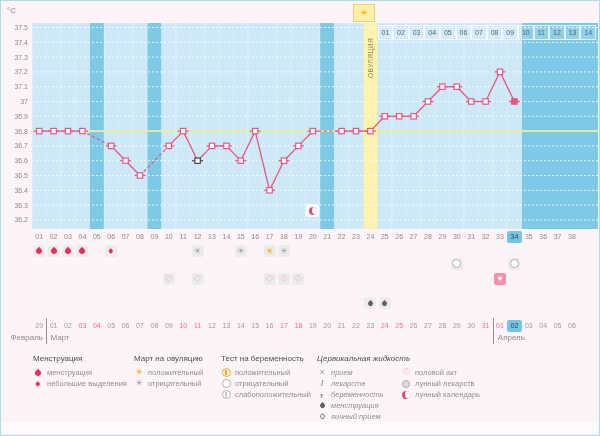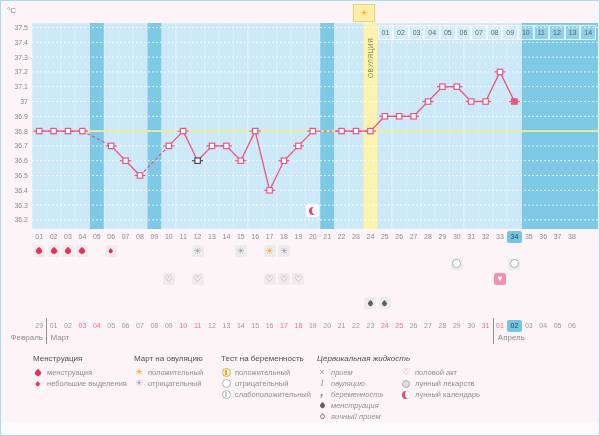--- a/index.html
+++ b/index.html
@@ -454,21 +454,21 @@
     <div class="lg-i">
         <span class="lg-ic">
           <span class="x-ic">×</span>
         </span>
       <span>прием</span>
       </div>
     <div class="lg-i">
         <span class="lg-ic">
           <span class="sticky-ic">Ι</span>
         </span>
-      <span>овуляцию</span>
+      <span>лекарств</span>
       </div>
     <div class="lg-i">
         <span class="lg-ic">
           <span class="cream-ic">,</span>
         </span>
       <span>беременность</span>
       </div>
     <div class="lg-i">
         <span class="lg-ic">
           <i class="drop dark"></i>

